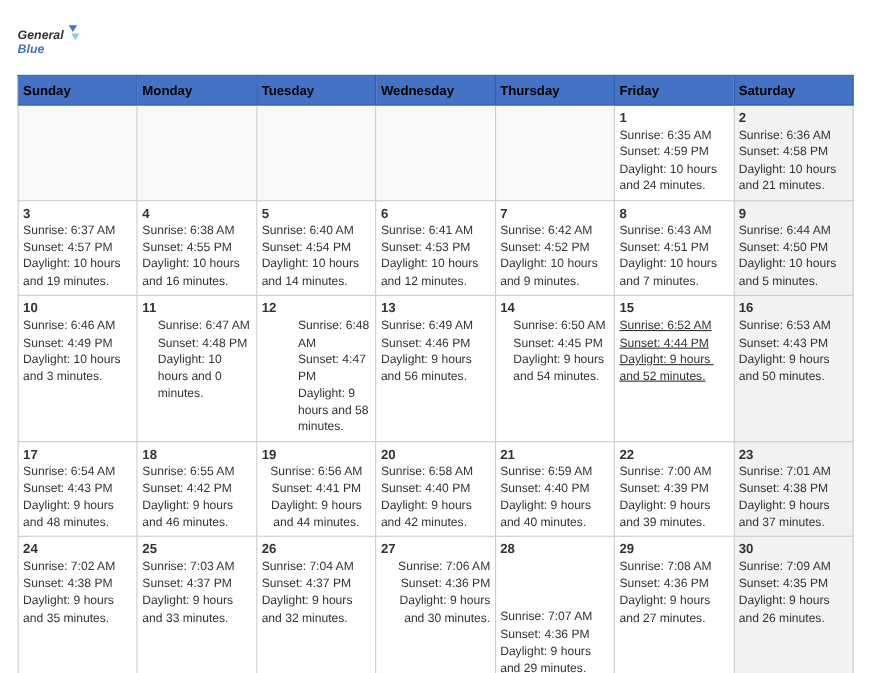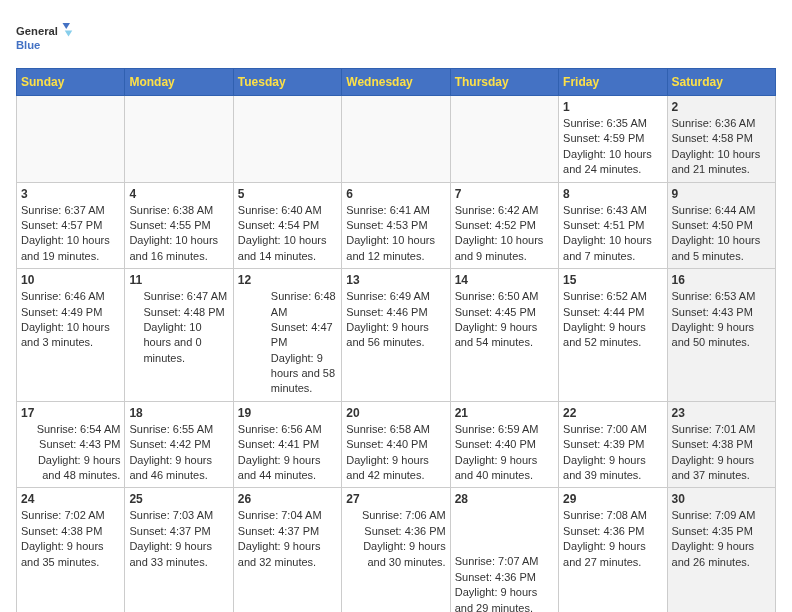--- a/index.html
+++ b/index.html
@@ -13,41 +13,42 @@
     .header-area {
       display: flex;
       justify-content: space-between;
       align-items: flex-start;
       margin-bottom: 8px;
     }
     .logo {
       display: flex;
       align-items: center;
       gap: 4px;
+      font-style: italic;
     }
     .title-area {
       text-align: right;
     }
     .month-title {
       font-size: 32px;
       font-weight: normal;
       color: #333;
     }
     .location {
       font-size: 14px;
       color: #555;
     }
     table {
       width: 100%;
       border-collapse: collapse;
       table-layout: fixed;
     }
     th {
       background-color: #4472c4;
-      color: #fde047;
+      color: #000000;
       font-size: 12px;
       font-weight: bold;
       padding: 6px 4px;
       text-align: left;
       border: 1px solid #3060b0;
     }
     td {
       border: 1px solid #ccc;
       vertical-align: top;
       padding: 4px;
@@ -186,53 +187,53 @@
 Daylight: 9 hours and 58 minutes.</div>
         </td>
         <td>
           <span class="day-num">13</span>
           <div class="day-info" style="white-space: pre-wrap;">Sunrise: 6:49 AM
 Sunset: 4:46 PM
 Daylight: 9 hours and 56 minutes.</div>
         </td>
         <td>
           <span class="day-num">14</span>
-          <div class="day-info" style="white-space: pre-wrap;">Sunrise: 6:50 AM
+          <div class="day-info" style="white-space: pre-wrap; margin-left: 12px;">Sunrise: 6:50 AM
 Sunset: 4:45 PM
 Daylight: 9 hours and 54 minutes.</div>
         </td>
         <td>
           <span class="day-num">15</span>
-          <div class="day-info" style="white-space: pre-wrap;">Sunrise: 6:52 AM
+          <div class="day-info" style="white-space: pre-wrap; text-decoration: underline;">Sunrise: 6:52 AM
 Sunset: 4:44 PM
 Daylight: 9 hours and 52 minutes.</div>
         </td>
         <td class="shaded">
           <span class="day-num">16</span>
           <div class="day-info" style="white-space: pre-wrap;">Sunrise: 6:53 AM
 Sunset: 4:43 PM
 Daylight: 9 hours and 50 minutes.</div>
         </td>
       </tr>
       <tr>
         <td>
           <span class="day-num">17</span>
-          <div class="day-info" style="white-space: pre-wrap; text-align: right;">Sunrise: 6:54 AM
+          <div class="day-info" style="white-space: pre-wrap;">Sunrise: 6:54 AM
 Sunset: 4:43 PM
 Daylight: 9 hours and 48 minutes.</div>
         </td>
         <td>
           <span class="day-num">18</span>
           <div class="day-info" style="white-space: pre-wrap;">Sunrise: 6:55 AM
 Sunset: 4:42 PM
 Daylight: 9 hours and 46 minutes.</div>
         </td>
         <td>
           <span class="day-num">19</span>
-          <div class="day-info" style="white-space: pre-wrap;">Sunrise: 6:56 AM
+          <div class="day-info" style="white-space: pre-wrap; text-align: center;">Sunrise: 6:56 AM
 Sunset: 4:41 PM
 Daylight: 9 hours and 44 minutes.</div>
         </td>
         <td>
           <span class="day-num">20</span>
           <div class="day-info" style="white-space: pre-wrap;">Sunrise: 6:58 AM
 Sunset: 4:40 PM
 Daylight: 9 hours and 42 minutes.</div>
         </td>
         <td>

